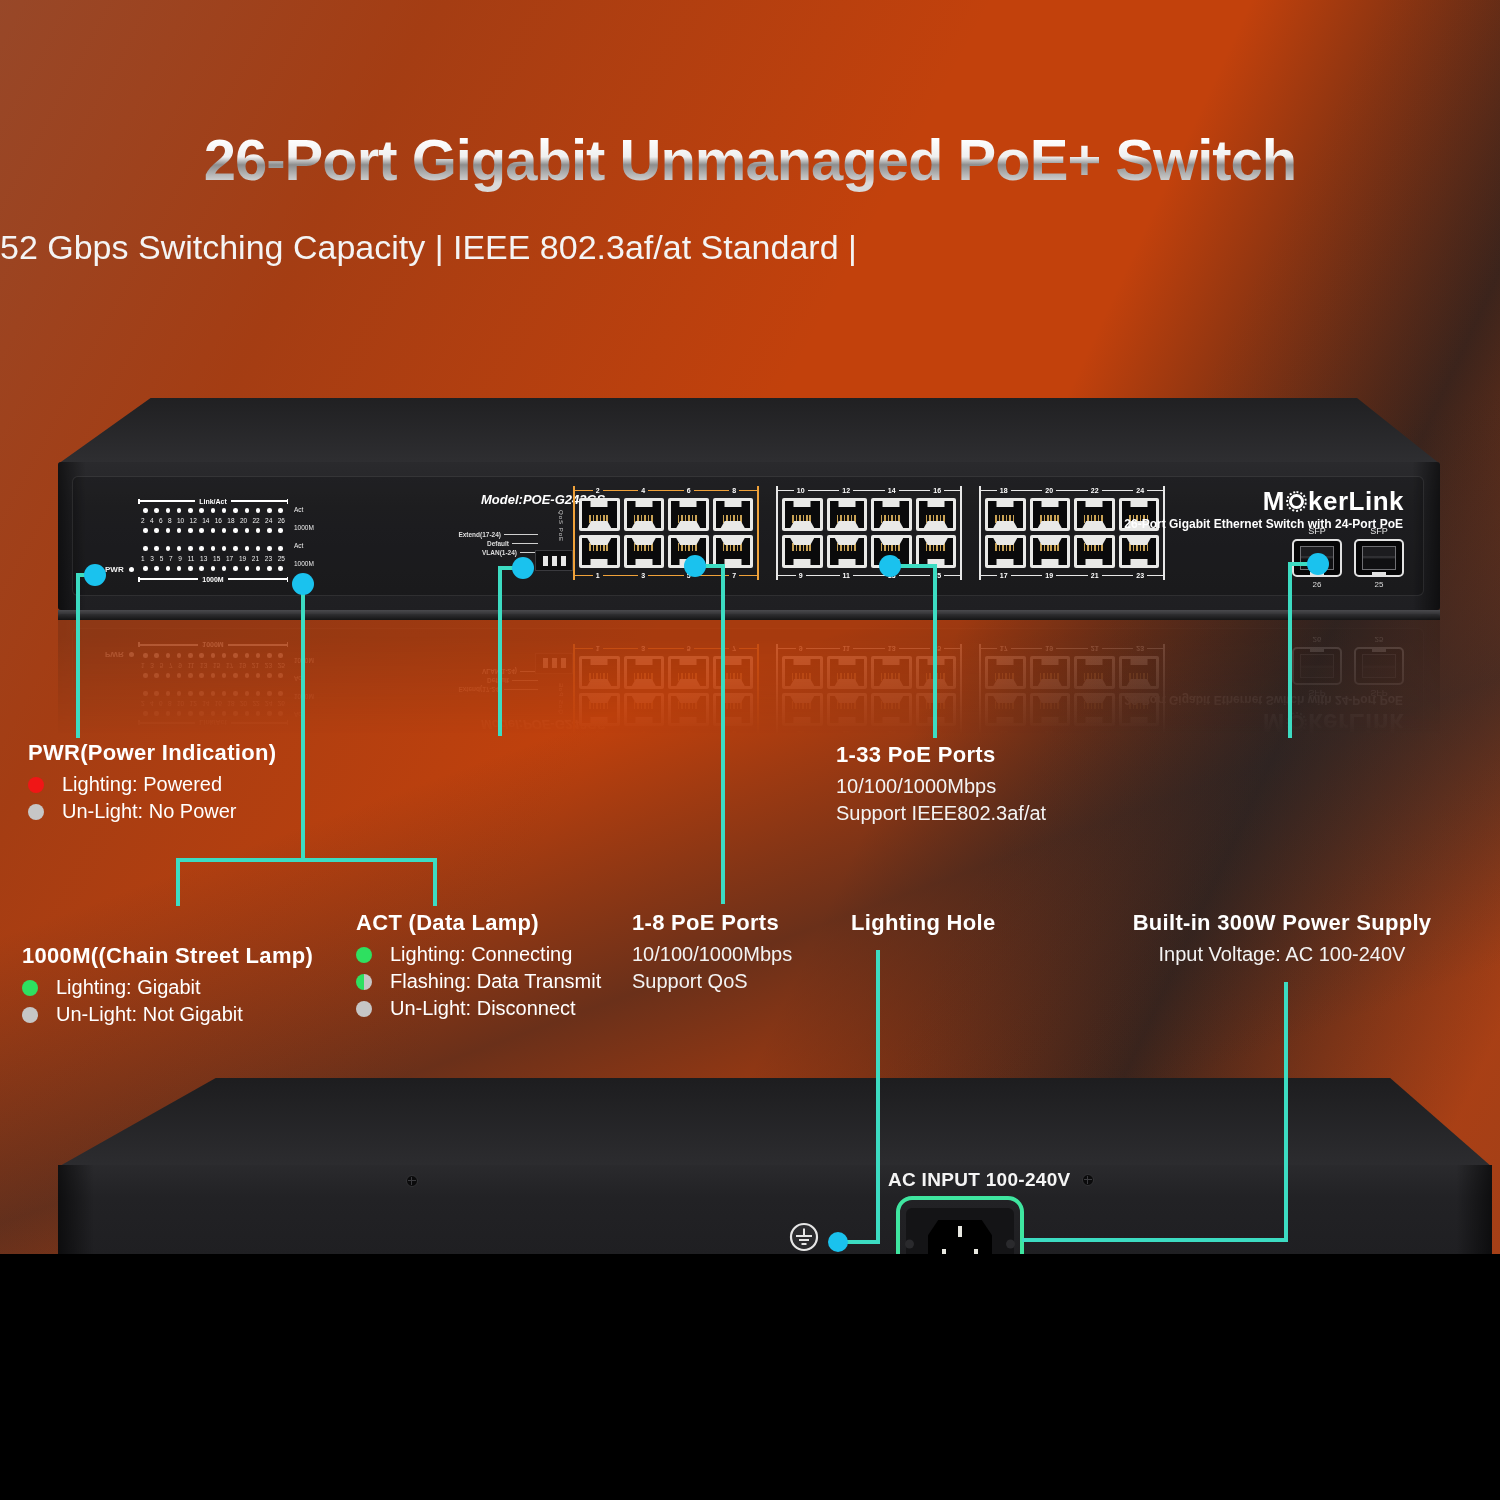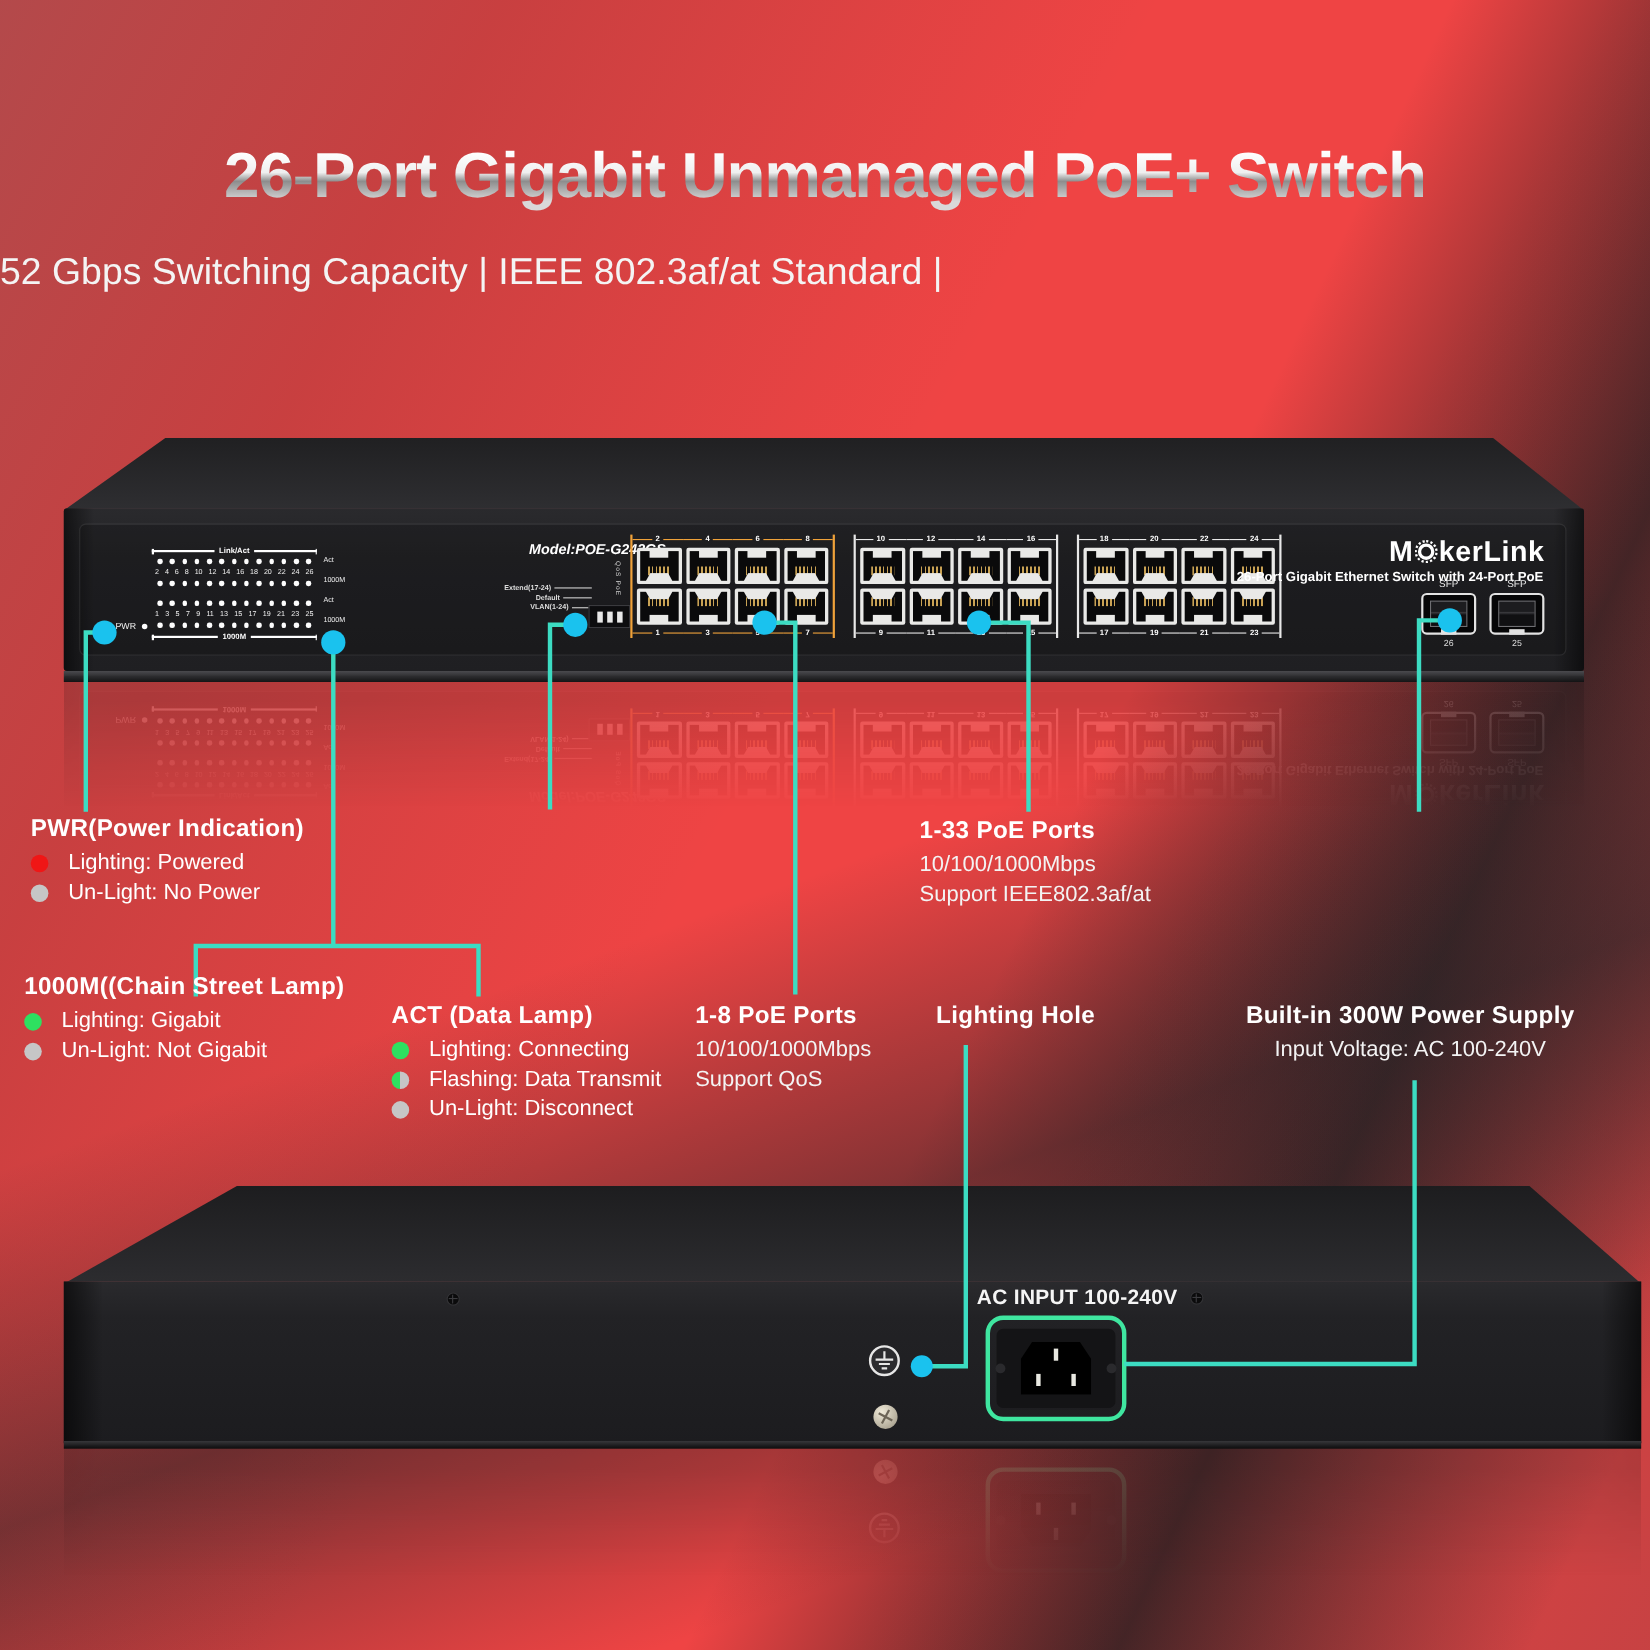--- a/index.html
+++ b/index.html
@@ -1,16 +1,16 @@
 <!DOCTYPE html>
 <html style="--line: #3cdcc2; --dot: #1ac2ee; --highlight: #3fe6a0; --port_frame_orange: #f0a23a; --red: #f01616; --green: #2ee060; --gray: #c6c6c6;"><head>
 <meta charset="utf-8">
 <style>
   html,body{margin:0;padding:0;background:#000;}
-  .canvas{position:relative;width:1500px;height:1500px;background:#ef4444;overflow:hidden;
+  .canvas{position:relative;width:1500px;height:1254px;background:#c2410c;overflow:hidden;
           font-family:"Liberation Sans","DejaVu Sans",sans-serif;}
   .bg-a{position:absolute;inset:0;pointer-events:none;background:
     linear-gradient(118deg, rgba(82,82,86,.38) 0%, rgba(45,45,48,.20) 20%, transparent 46%),
     linear-gradient(295deg, rgba(58,58,62,.22) 0%, transparent 34%),
     linear-gradient(160deg, transparent 52%, rgba(34,34,37,.55) 68%, transparent 84%),
     linear-gradient(115deg, transparent 60%, rgba(26,26,28,.8) 78%, transparent 95%);}
   
   .title{position:absolute;left:0;top:126px;width:100%;text-align:center;font-size:58px;font-weight:bold;
          letter-spacing:-1px;
          background:linear-gradient(180deg,#ffffff 18%,#efefef 46%,#8d8d8d 58%,#d9d9d9 85%);
@@ -34,21 +34,21 @@
   .bracket{position:relative;display:flex;align-items:center;gap:4px;height:8px;font-size:7px;font-weight:bold;color:#fff;}
   .bracket i{flex:1;height:1.5px;background:#fff;}
   .bracket::before,.bracket::after{content:"";position:absolute;width:1.5px;height:5px;background:#fff;top:2px;}
   .bracket::before{left:0}.bracket::after{right:0}
   .ledrow{display:flex;justify-content:space-between;padding:0 5px;height:6px;margin:3px 0;}
   .ledrow i{width:4.5px;height:4.5px;border-radius:50%;background:#fdfdfd;}
   .numrow{display:flex;justify-content:space-between;padding:0 3px;height:8px;font-size:6.5px;color:#f0f0f0;}
   .gaprow{height:6px;}
   .led-lab{position:absolute;left:236px;font-size:6.5px;color:#eee;}
   .pwr-lab{position:absolute;left:47px;top:103px;display:flex;align-items:center;gap:5px;
-           font-size:8px;font-weight:normal;color:#f2f2f2;text-align:right;}
+           font-size:8px;font-weight:bold;color:#f2f2f2;text-align:right;}
   .pwr-lab i{width:5px;height:5px;border-radius:50%;background:#fff;}
   .model-lab{position:absolute;left:423px;top:30px;font-size:13px;font-weight:bold;font-style:italic;color:#fff;}
   .qos-lab{position:absolute;left:500px;top:48px;font-size:6px;color:#cfcfcf;writing-mode:vertical-rl;letter-spacing:1px;}
   
   .dip-labels{position:absolute;left:398px;top:68px;width:82px;}
   .dip-row{display:flex;align-items:center;justify-content:flex-end;height:9px;font-size:6.5px;font-weight:bold;color:#ddd;}
   .dip-row i{height:1.5px;background:#cfcfcf;margin-left:3px;}
   .dip-sw{position:absolute;left:477px;top:88px;width:36px;height:19px;background:#0d0d0f;border:1px solid #3a3a3e;
           display:flex;gap:4px;align-items:center;justify-content:center;}
   .dip-sw i{width:5px;height:10px;background:#e8e8e8;}
@@ -535,21 +535,21 @@
       <div class="item">
         <span class="d16 gray"></span>
         <span>Un-Light: No Power</span>
       </div>
     </div>
   <div class="callout" style="left:836px;top:742px">
       <div class="ct">1-33 PoE Ports</div>
       <div class="ln">10/100/1000Mbps</div>
       <div class="ln">Support IEEE802.3af/at</div>
     </div>
-  <div class="callout" style="left:22px;top:884px">
+  <div class="callout" style="left:22px;top:943px">
       <div class="ct">1000M((Chain Street Lamp)</div>
       <div class="item">
         <span class="d16 green"></span>
         <span>Lighting: Gigabit</span>
       </div>
       <div class="item">
         <span class="d16 gray"></span>
         <span>Un-Light: Not Gigabit</span>
       </div>
     </div>

